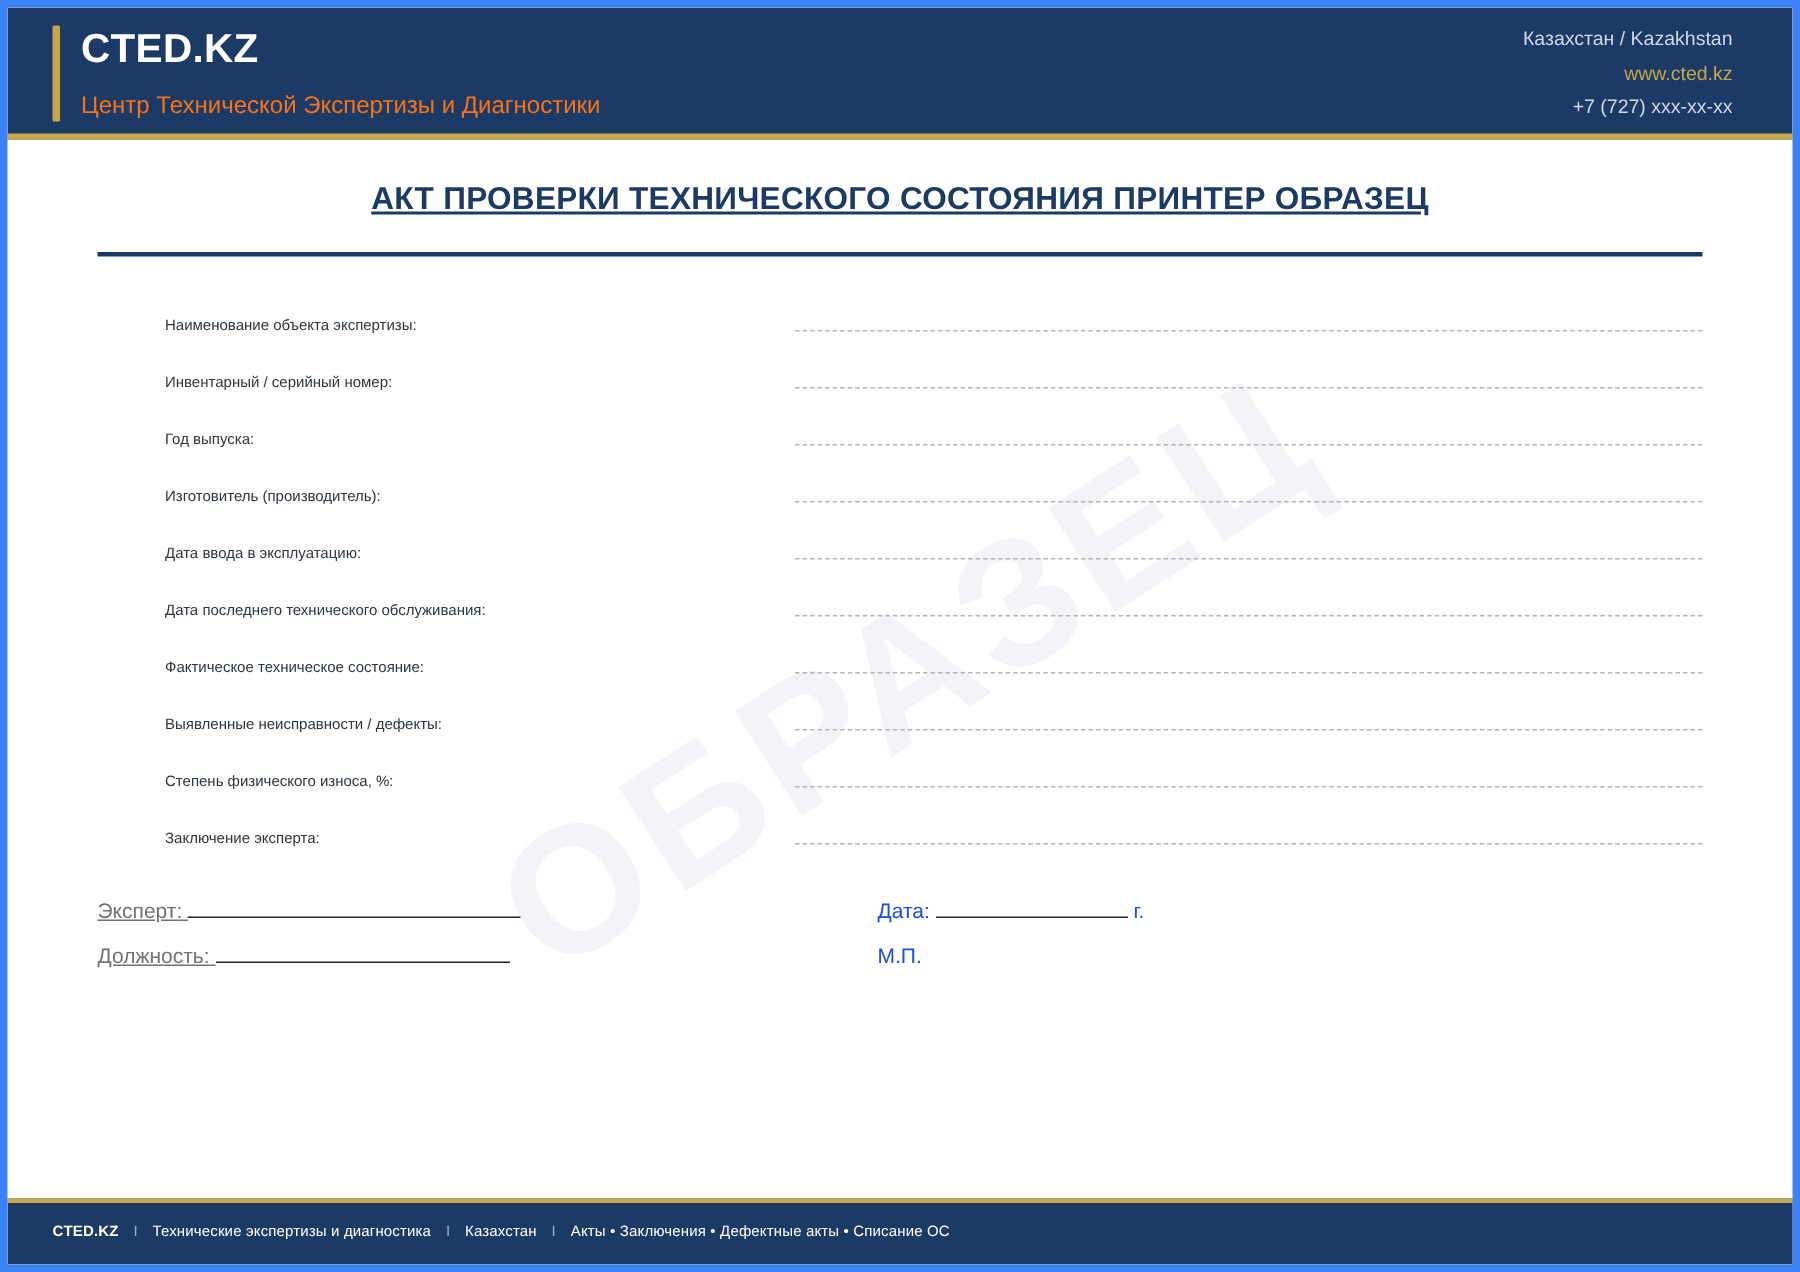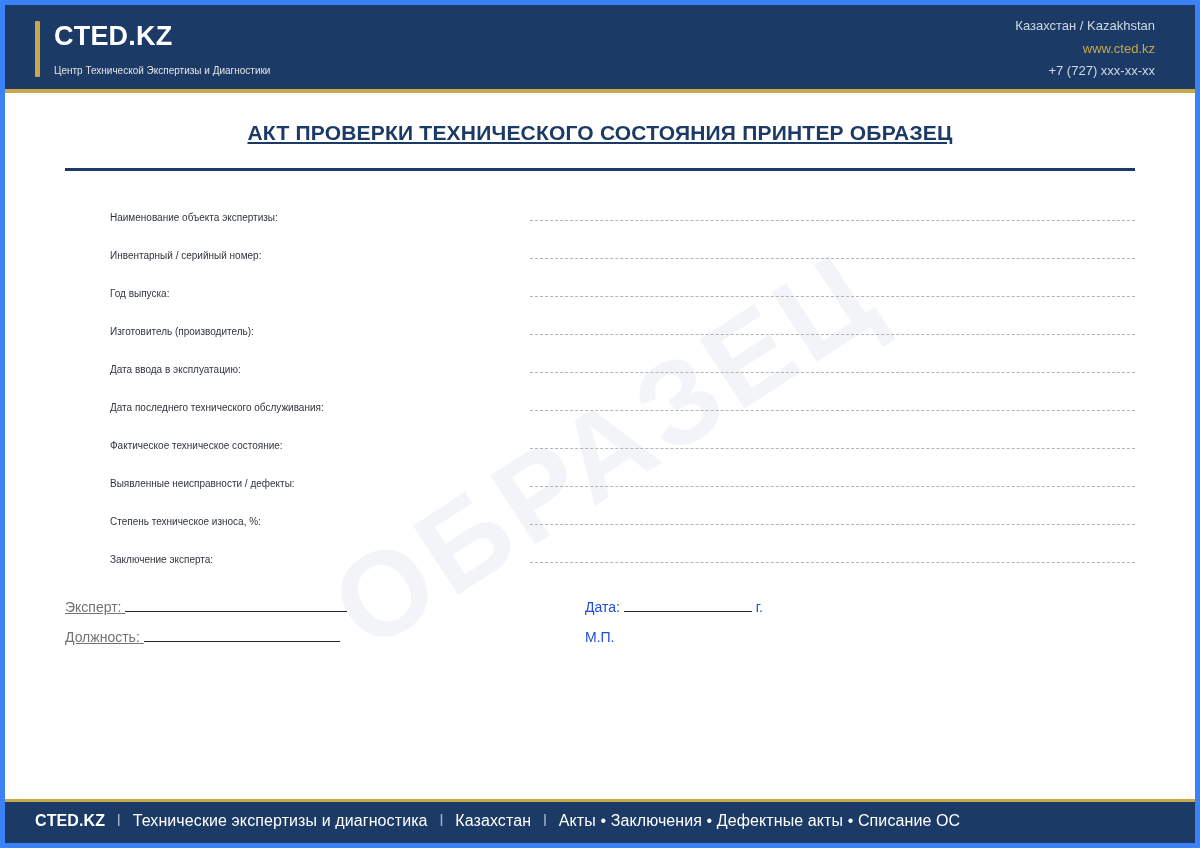--- a/index.html
+++ b/index.html
@@ -58,22 +58,22 @@
     justify-content: center;
   }
   .brand-title {
     color: #ffffff;
     font-size: 27px;
     font-weight: bold;
     letter-spacing: 0.2px;
     line-height: 1.15;
   }
   .brand-sub {
-    color: #e5e5e5;
-    font-size: 10px;
+    color: #f97316;
+    font-size: 16px;
     margin-top: 13px;
     line-height: 1.2;
   }
   .header-contact {
     text-align: right;
     line-height: 1.75;
   }
   .header-contact div {
     font-size: 13px;
   }
@@ -202,21 +202,21 @@
   }
   .footer-top-rule {
     position: absolute;
     left: 0;
     right: 0;
     top: 0;
     height: 3px;
     background: #c8a84b;
   }
   .footer-text {
-    font-size: 16px;
+    font-size: 10px;
     letter-spacing: 0.1px;
   }
   .footer-brand { font-weight: bold; }
   .footer-sep { color: #9fb0c6; padding: 0 7px; }
 </style>
 </head>
 <body>
 
 <div class="page">
 
@@ -280,21 +280,21 @@
         <div class="field-label">Фактическое техническое состояние:</div>
         <div class="field-line"></div>
       </div>
 
       <div class="field-row">
         <div class="field-label">Выявленные неисправности / дефекты:</div>
         <div class="field-line"></div>
       </div>
 
       <div class="field-row">
-        <div class="field-label">Степень техническое износа, %:</div>
+        <div class="field-label">Степень физического износа, %:</div>
         <div class="field-line"></div>
       </div>
 
       <div class="field-row">
         <div class="field-label">Заключение эксперта:</div>
         <div class="field-line"></div>
       </div>
 
     </div>
 

